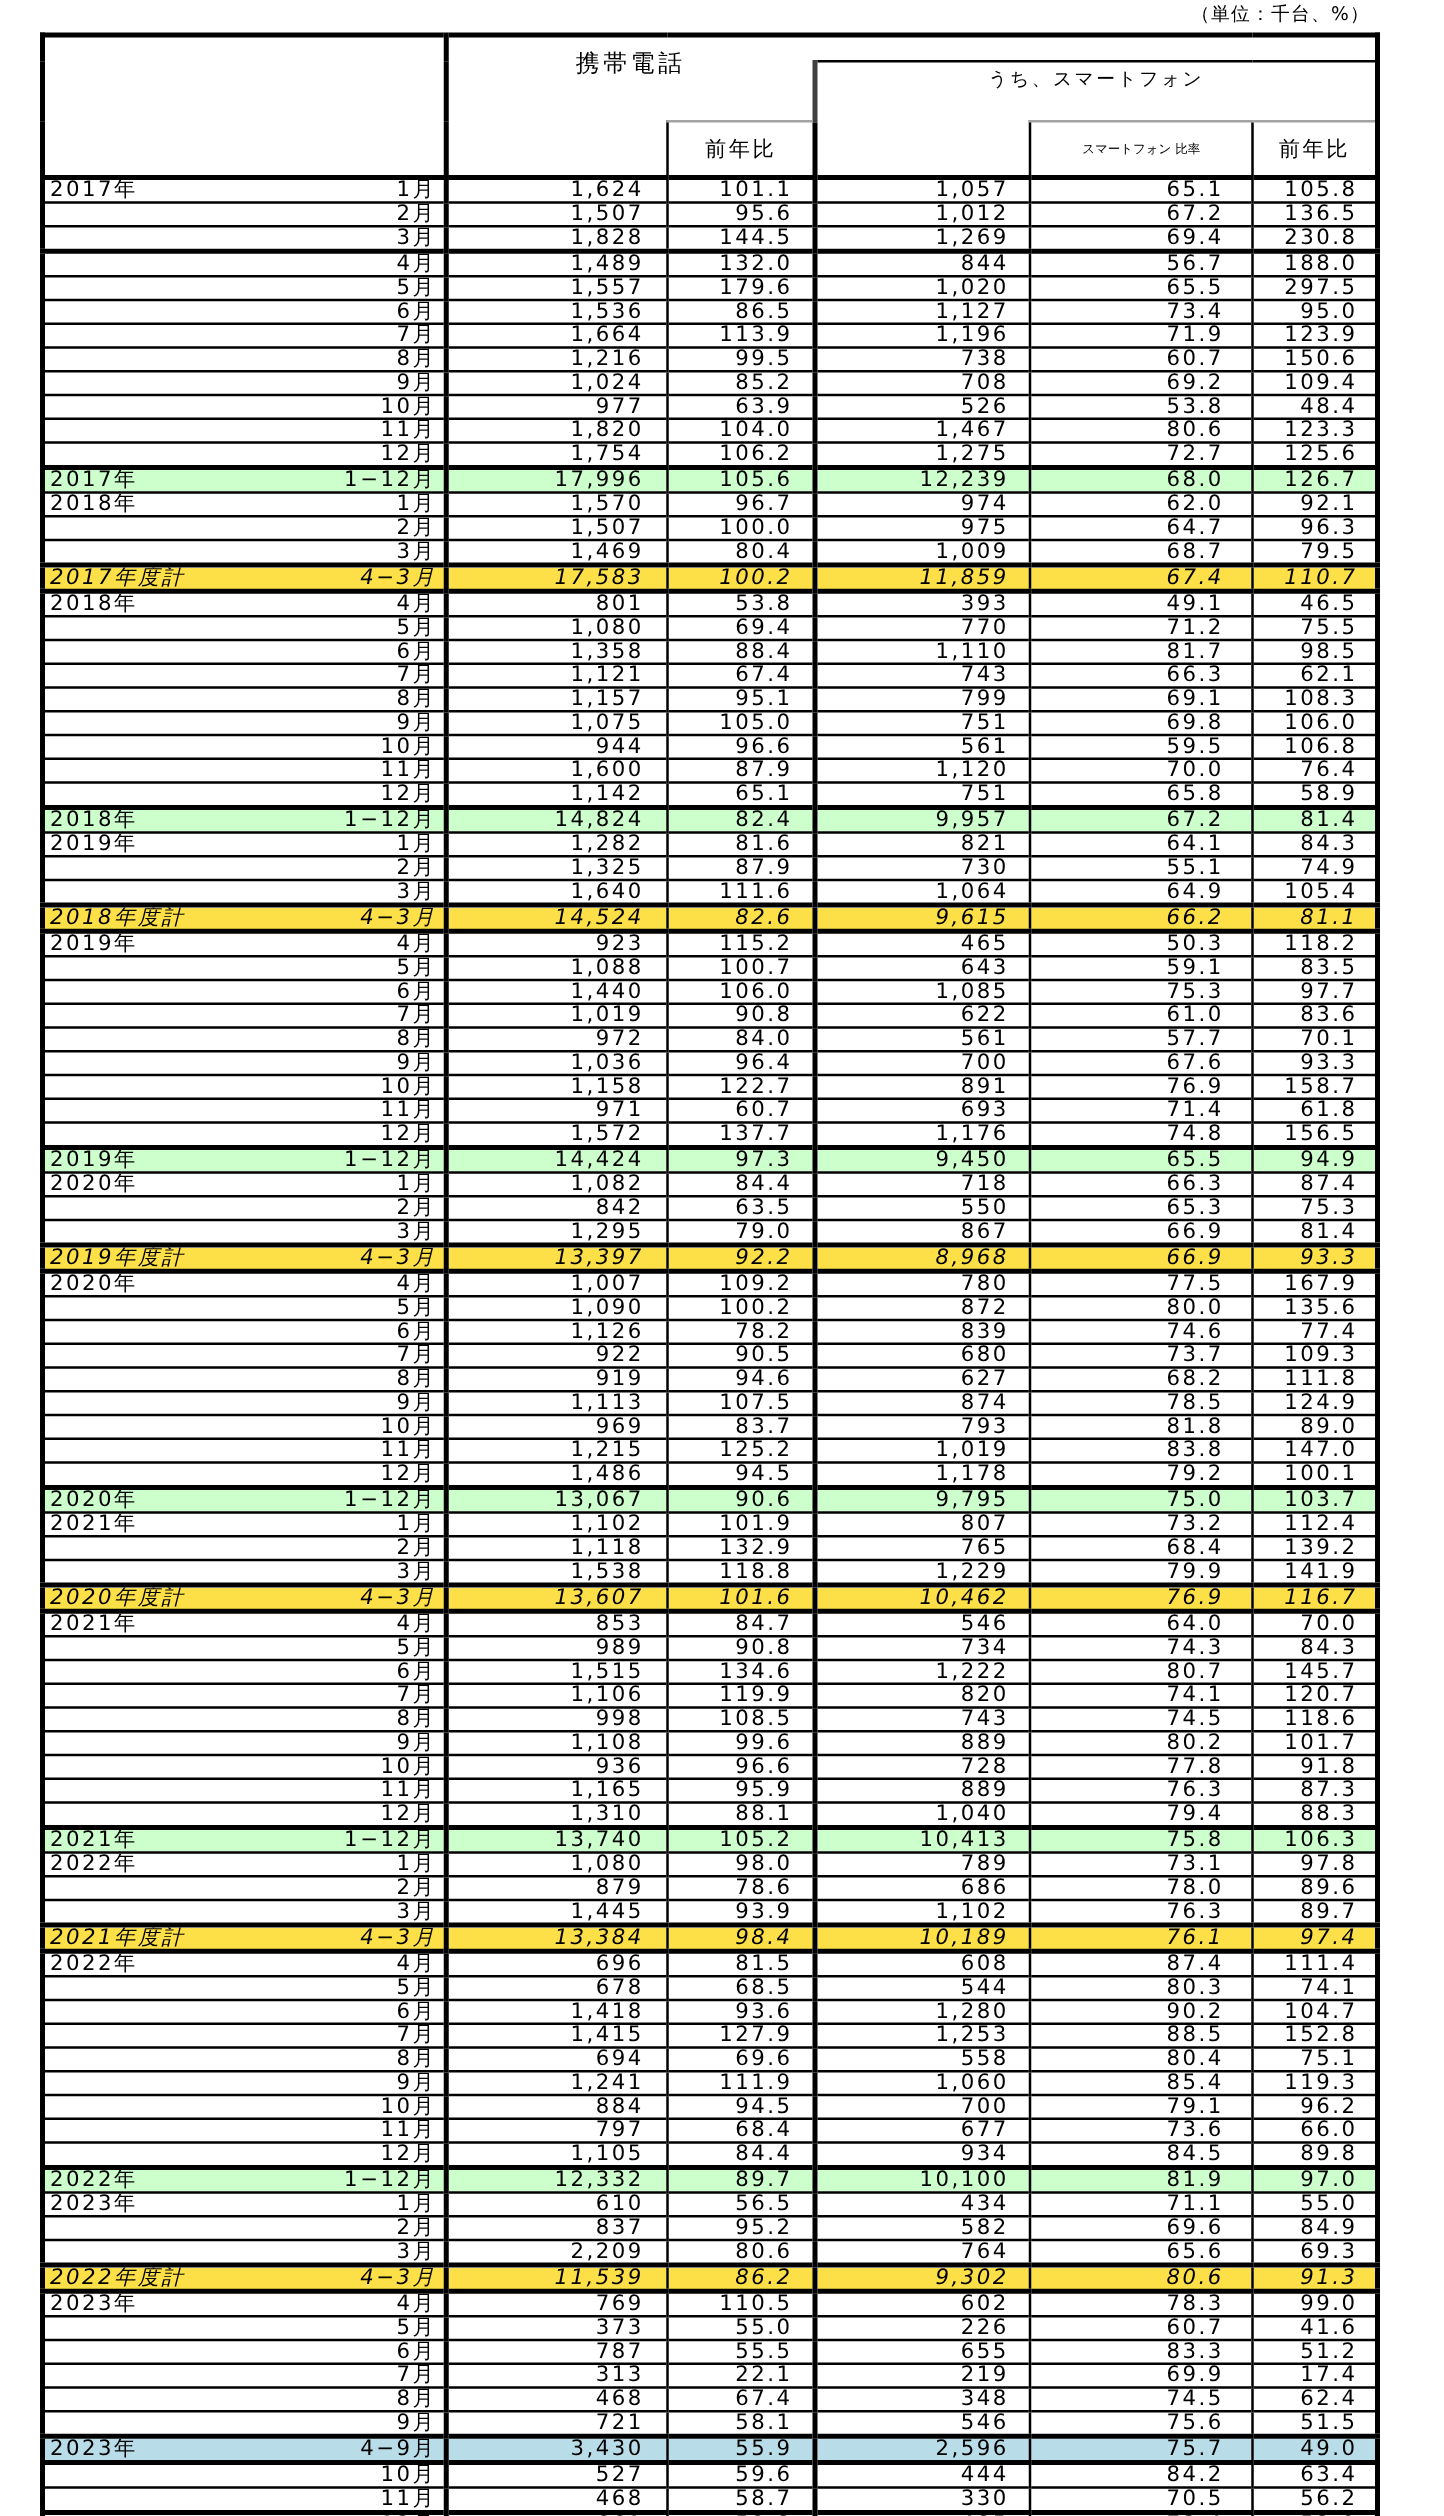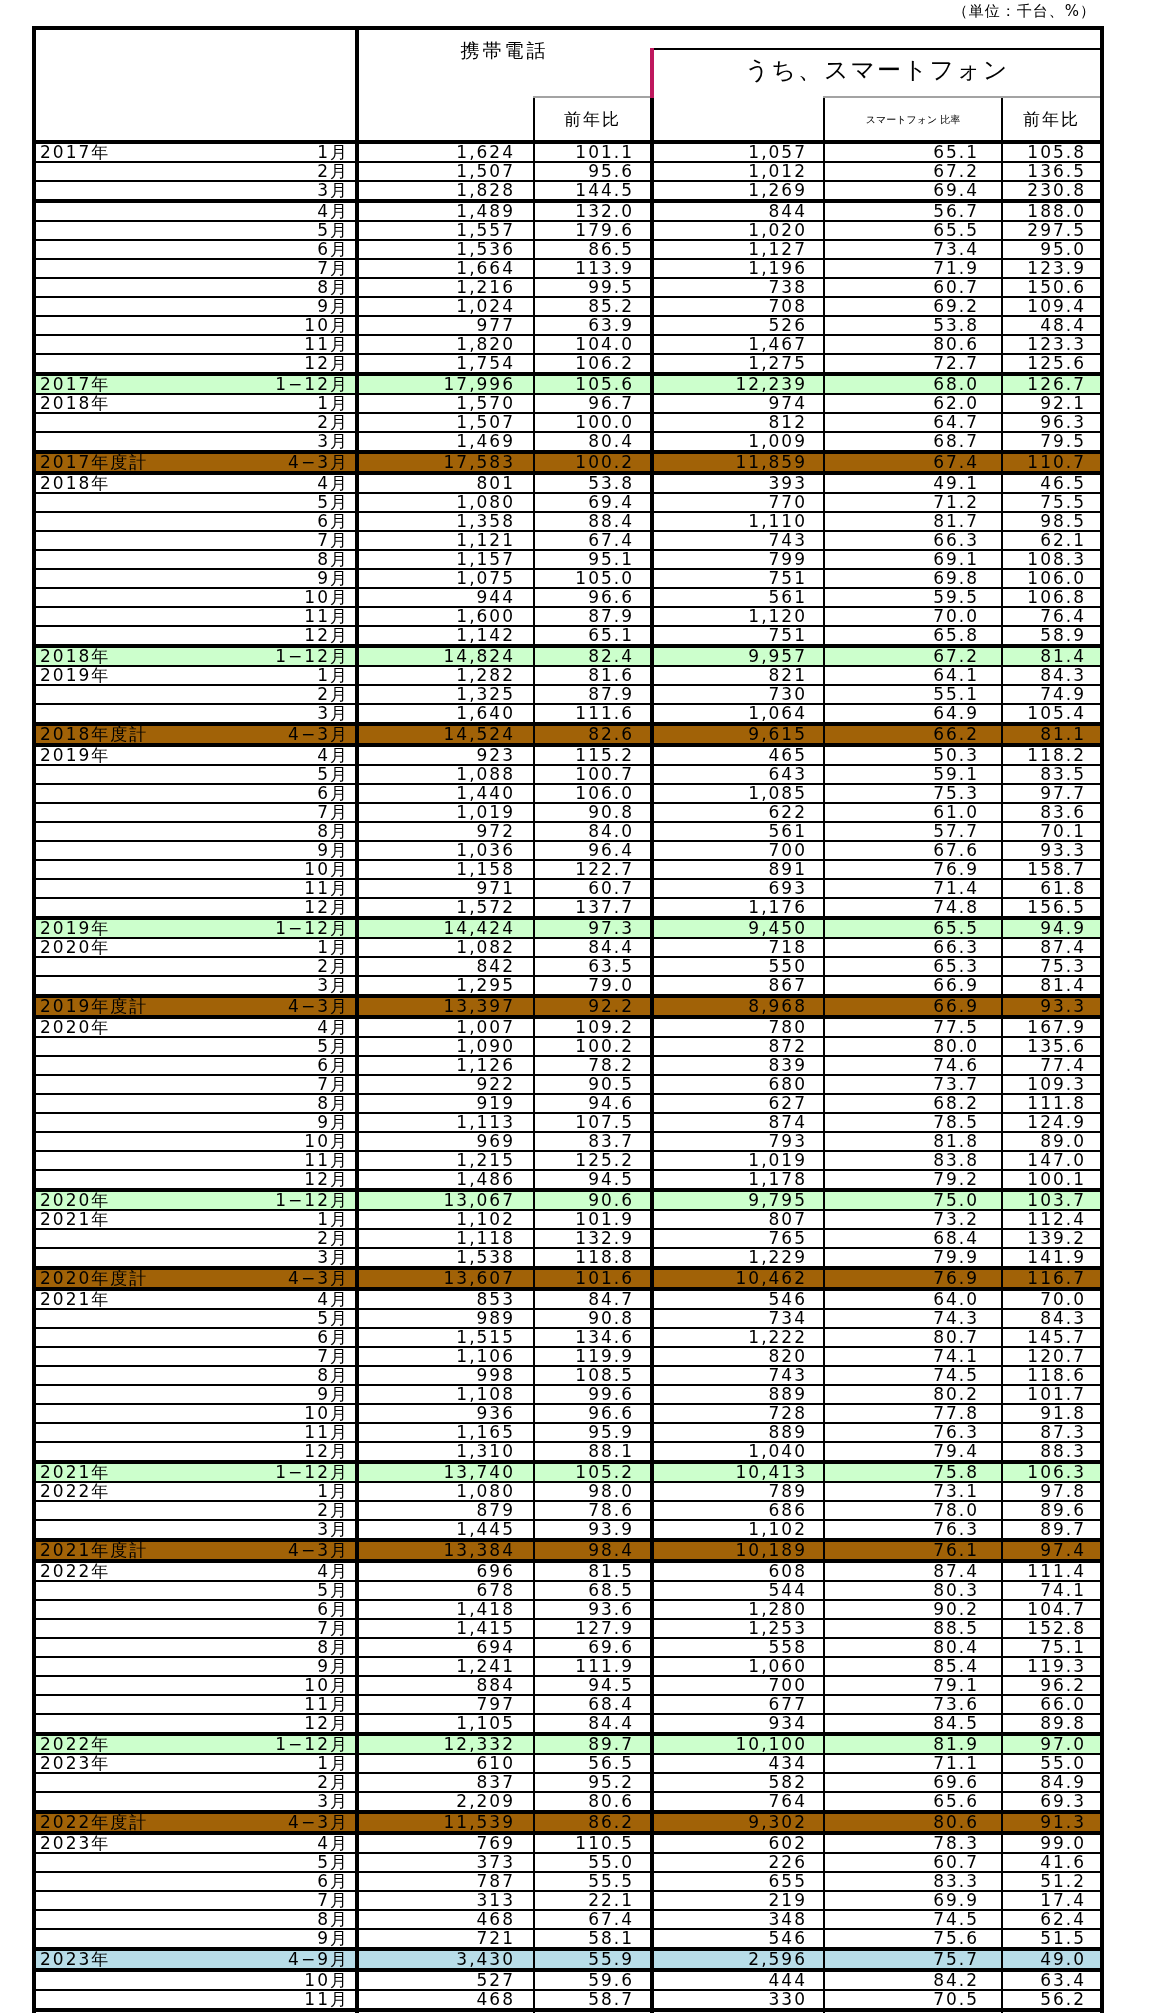--- a/index.html
+++ b/index.html
@@ -18,21 +18,21 @@
   table.main col.c-smart { width: 172px; }
   table.main col.c-ratio { width: 178px; }
   table.main col.c-yoy2 { width: 100px; }
   th, td { padding: 0; }
   thead th { font-weight: normal; background: #fff; }
   .h-row1 th { height: 18px; }
   .h-row2 th { height: 42px; }
   .h-row3 th { height: 42px; }
   .h-blank { border-right: 4px solid #000; border-bottom: 4px solid #000; }
   .h-mobile { font-size: 19px; letter-spacing: 3px; vertical-align: top; padding-top: 8px !important; }
-  .h-smart { font-size: 24px; letter-spacing: 2px; border-left: 4px solid #be185d; text-align: center; vertical-align: top; padding-top: 4px !important; }
+  .h-smart { font-size: 15px; letter-spacing: 2px; border-left: 4px solid #404040; text-align: center; vertical-align: top; padding-top: 4px !important; }
   .h-sub { border-top: 2px solid #a3a3a3; border-bottom: 4px solid #000; font-size: 17px; letter-spacing: 2px; vertical-align: middle; text-align: center; }
   .h-sub-l { border-left: 2px solid #000; }
   .h-sub-ratio { font-size: 10px; line-height: 13px; letter-spacing: 0; border-left: 2px solid #000; }
   .h-sub-yoy2 { border-left: 2px solid #000; }
   .h-units-blank { border-bottom: 4px solid #000; }
   .h-smart-blank { border-left: 4px solid #000; border-bottom: 4px solid #000; }
   tbody td {
     height: 17px; line-height: 17px;
     font-size: 17px; letter-spacing: 2px;
     border-top: 2px solid #000;
@@ -43,21 +43,21 @@
   tbody td.lbl { text-align: left; border-right: 4px solid #000; padding: 0 6px 0 4px !important; }
   tbody td.lbl .yr { float: left; }
   tbody td.lbl .mo { float: right; }
   tbody td.num { padding-right: 18px !important; border-left: 2px solid #000; }
   tbody td.num.yoy1 { padding-right: 16px !important; }
   tbody td.num.smart { border-left: 4px solid #000; padding-right: 16px !important; }
   tbody td.num.ratio { padding-right: 22px !important; }
   tbody td.num.yoy2 { padding-right: 14px !important; }
   tr.thick td { border-top: 4px solid #000; }
   tr.annual td { background: #ccffcc; }
-  tr.fiscal td { background: #a16207; }
+  tr.fiscal td { background: #fde047; font-style: italic; }
   tr.half td { background: #b8dde8; }
 </style>
 </head>
 <body>
 
 <div class="unit">（単位：千台、%）</div>
 
 <table class="main">
   <colgroup>
     <col class="c-label">
@@ -239,21 +239,21 @@
         <td class="num ratio">62.0</td>
         <td class="num yoy2">92.1</td>
       </tr>
       <tr class="month">
         <td class="lbl">
           <span class="yr"></span>
           <span class="mo">2月</span>
         </td>
         <td class="num units">1,507</td>
         <td class="num yoy1">100.0</td>
-        <td class="num smart">812</td>
+        <td class="num smart">975</td>
         <td class="num ratio">64.7</td>
         <td class="num yoy2">96.3</td>
       </tr>
       <tr class="month">
         <td class="lbl">
           <span class="yr"></span>
           <span class="mo">3月</span>
         </td>
         <td class="num units">1,469</td>
         <td class="num yoy1">80.4</td>

